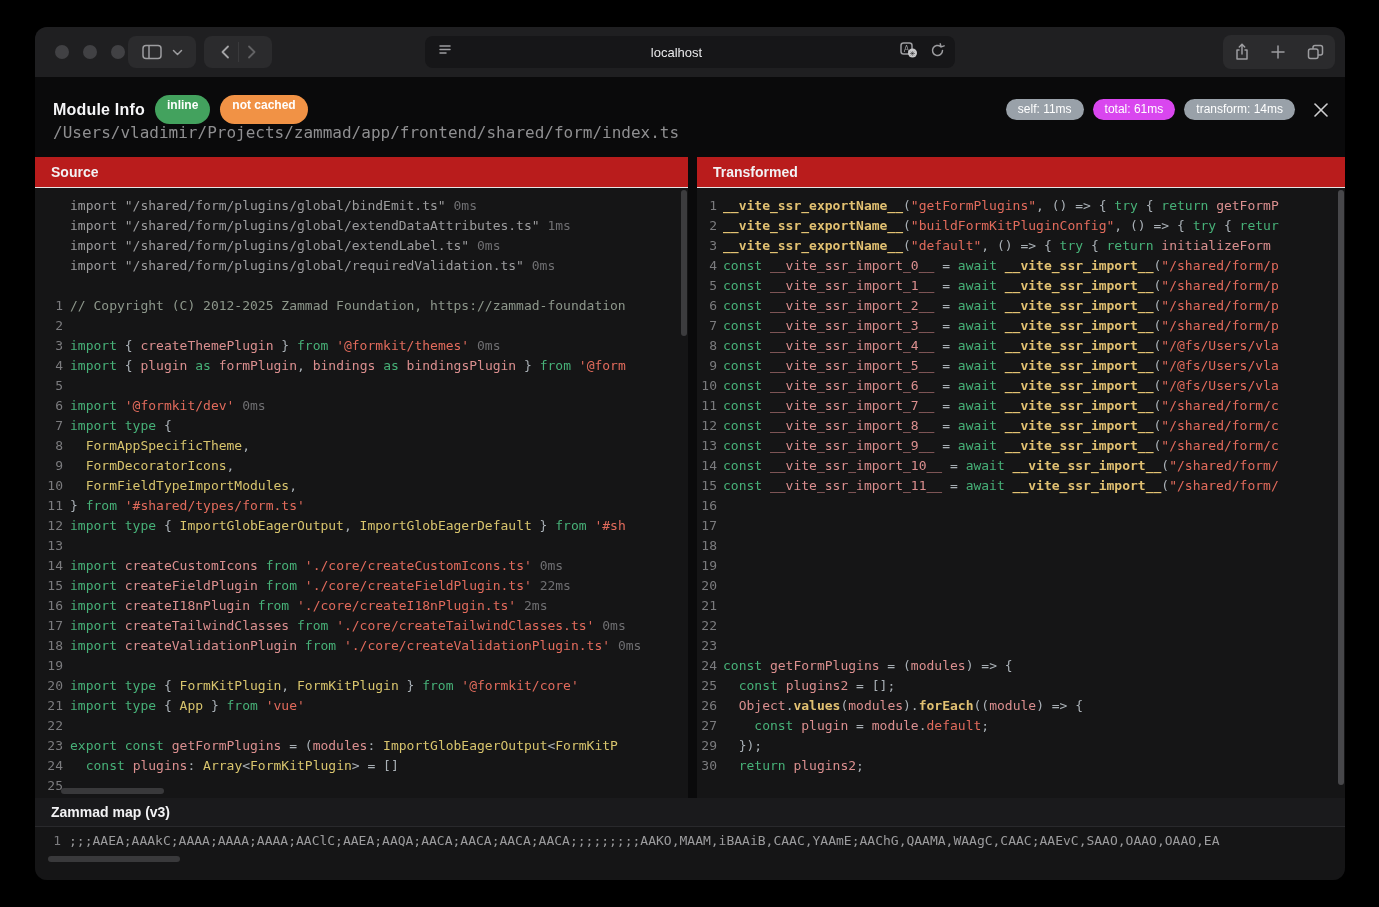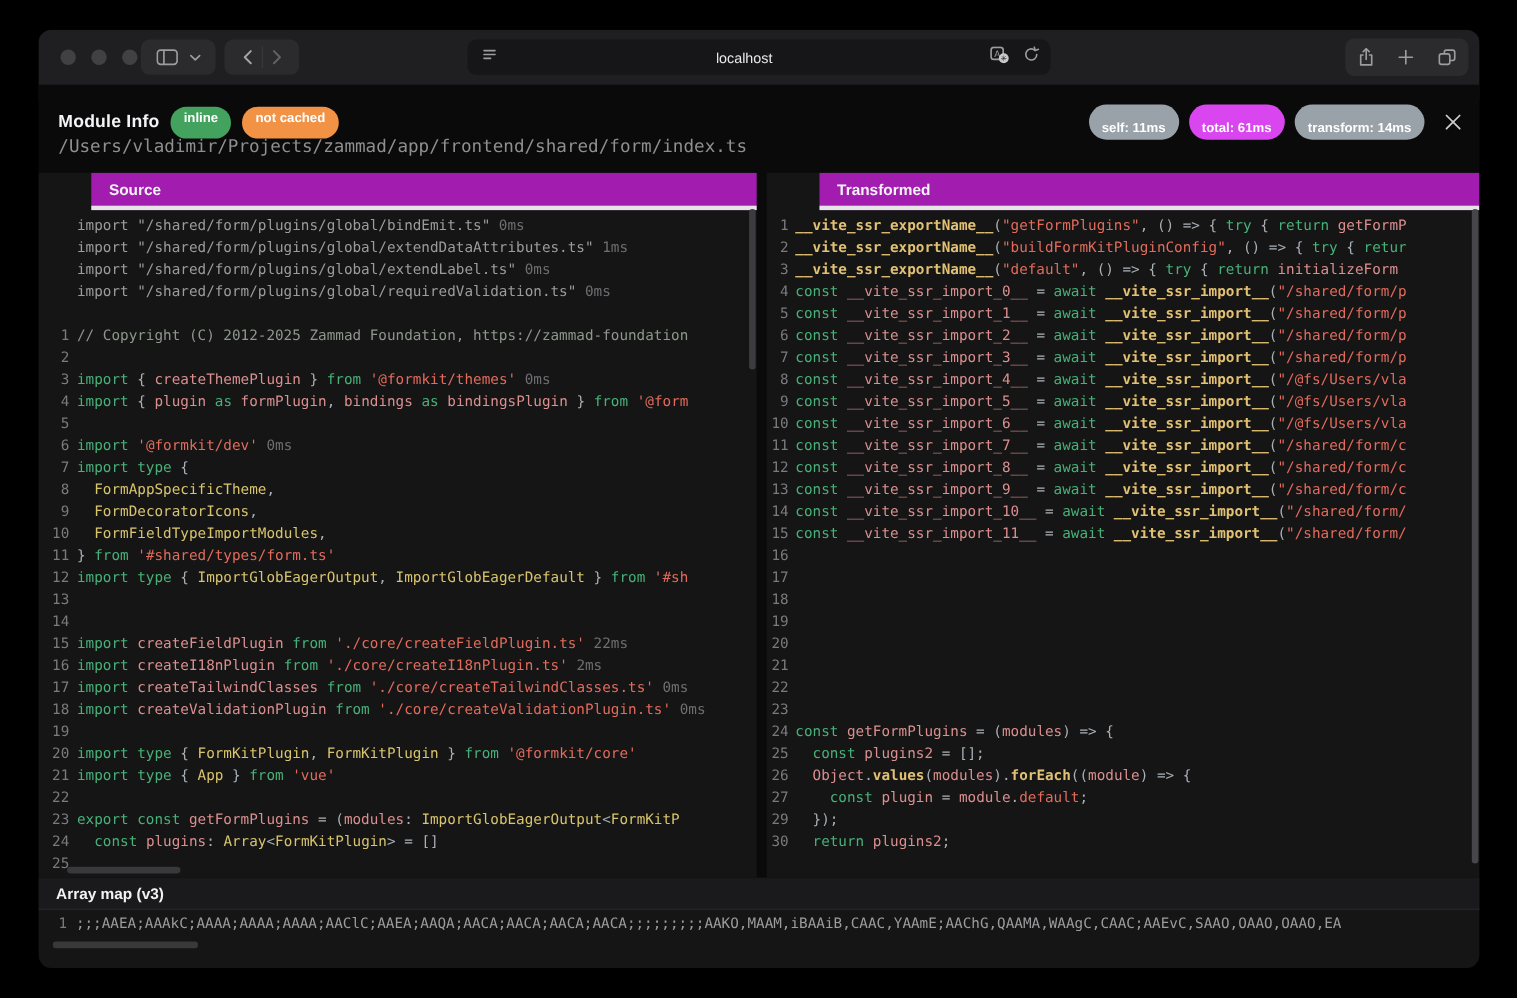--- a/index.html
+++ b/index.html
@@ -22,31 +22,31 @@
           border-radius:8px;display:flex;align-items:center;}
   .url-text{flex:1;text-align:center;color:#e9e9eb;font-size:13px;}
   .url-icon-l{margin-left:12px;}
   .url-icons-r{margin-right:10px;display:flex;gap:12px;align-items:center;}
   
   .module-header{position:absolute;left:0;top:50px;width:100%;height:80px;background:#0a0a0b;}
   .mh-row1{position:absolute;left:18px;right:16px;top:18px;display:flex;align-items:center;}
   .mh-title{color:#f5f5f7;font-size:16px;font-weight:bold;letter-spacing:.2px;}
   .badge{margin-left:10px;padding:3px 12px 12px;border-radius:999px;font-size:12px;font-weight:bold;color:#fff;}
   .mh-spacer{flex:1;}
-  .metric{margin-left:9px;padding:14px 12px 4px;border-radius:999px;font-size:12px;font-weight:bold;
+  .metric{margin-left:9px;padding:3px 12px 4px;border-radius:999px;font-size:12px;font-weight:normal;
           color:#ffffff;background:#99a1a9;}
   .close-btn{margin-left:18px;cursor:pointer;display:flex;align-items:center;}
   .mh-path{position:absolute;left:18px;top:46px;color:#8f8f91;font-size:16px;
            font-family:"DejaVu Sans Mono",monospace;}
   
   .panel{position:absolute;top:130px;height:641px;background:#151516;overflow:hidden;}
   .panel-src{left:0;width:653px;}
   .panel-trn{left:662px;width:648px;}
-  .panel-header{height:30px;background:#a21caf;border-bottom:4px solid #e5e5e5;
-                display:flex;align-items:center;margin-left:48px;}
+  .panel-header{height:30px;background:#b91c1c;border-bottom:1px solid #e5e5e5;
+                display:flex;align-items:center;}
   .panel-header span{color:#f2f2f4;font-size:14px;font-weight:bold;margin-left:16px;}
   .code{position:absolute;left:0;top:31px;right:0;bottom:0;padding-top:8px;overflow:hidden;
         font-family:"DejaVu Sans Mono",monospace;font-size:13px;line-height:20px;}
   .code-line{display:flex;white-space:pre;height:20px;}
   .ln{display:inline-block;width:28px;text-align:right;color:#7b7b7e;flex:none;margin-right:7px;}
   .panel-trn .ln{width:20px;margin-right:6px;}
   .lc{white-space:pre;}
   .tok-g{color:#9c9c9e}.tok-c{color:#8d978b}.tok-k{color:#47b178}.tok-v{color:#db8f8f}
   .tok-s{color:#e26b5c}.tok-t{color:#d8c46d}.tok-f{color:#e2c172;font-weight:bold}
   .tok-p{color:#a9b0b6}.tok-d{color:#6f6f72}
@@ -191,21 +191,21 @@
           <div class="code-line"><span class="ln">4</span><span class="lc"><span class="tok-k">import</span><span class="tok-p"> { </span><span class="tok-v">plugin</span><span class="tok-p"> </span><span class="tok-k">as</span><span class="tok-p"> </span><span class="tok-v">formPlugin</span><span class="tok-p">, </span><span class="tok-v">bindings</span><span class="tok-p"> </span><span class="tok-k">as</span><span class="tok-p"> </span><span class="tok-v">bindingsPlugin</span><span class="tok-p"> } </span><span class="tok-k">from</span><span class="tok-p"> </span><span class="tok-s">'@form</span></span></div>
           <div class="code-line"><span class="ln">5</span><span class="lc"></span></div>
           <div class="code-line"><span class="ln">6</span><span class="lc"><span class="tok-k">import</span><span class="tok-p"> </span><span class="tok-s">'@formkit/dev'</span><span class="tok-d"> 0ms</span></span></div>
           <div class="code-line"><span class="ln">7</span><span class="lc"><span class="tok-k">import type</span><span class="tok-p"> {</span></span></div>
           <div class="code-line"><span class="ln">8</span><span class="lc"><span class="tok-p">  </span><span class="tok-t">FormAppSpecificTheme</span><span class="tok-p">,</span></span></div>
           <div class="code-line"><span class="ln">9</span><span class="lc"><span class="tok-p">  </span><span class="tok-t">FormDecoratorIcons</span><span class="tok-p">,</span></span></div>
           <div class="code-line"><span class="ln">10</span><span class="lc"><span class="tok-p">  </span><span class="tok-t">FormFieldTypeImportModules</span><span class="tok-p">,</span></span></div>
           <div class="code-line"><span class="ln">11</span><span class="lc"><span class="tok-p">} </span><span class="tok-k">from</span><span class="tok-p"> </span><span class="tok-s">'#shared/types/form.ts'</span></span></div>
           <div class="code-line"><span class="ln">12</span><span class="lc"><span class="tok-k">import type</span><span class="tok-p"> { </span><span class="tok-t">ImportGlobEagerOutput</span><span class="tok-p">, </span><span class="tok-t">ImportGlobEagerDefault</span><span class="tok-p"> } </span><span class="tok-k">from</span><span class="tok-p"> </span><span class="tok-s">'#sh</span></span></div>
           <div class="code-line"><span class="ln">13</span><span class="lc"></span></div>
-          <div class="code-line"><span class="ln">14</span></div>
+          <div class="code-line"><span class="ln">14</span><span class="lc"><span class="tok-k">import</span><span class="tok-p"> </span><span class="tok-v">createCustomIcons</span><span class="tok-p"> </span><span class="tok-k">from</span><span class="tok-p"> </span><span class="tok-s">'./core/createCustomIcons.ts'</span><span class="tok-d"> 0ms</span></span></div>
           <div class="code-line"><span class="ln">15</span><span class="lc"><span class="tok-k">import</span><span class="tok-p"> </span><span class="tok-v">createFieldPlugin</span><span class="tok-p"> </span><span class="tok-k">from</span><span class="tok-p"> </span><span class="tok-s">'./core/createFieldPlugin.ts'</span><span class="tok-d"> 22ms</span></span></div>
           <div class="code-line"><span class="ln">16</span><span class="lc"><span class="tok-k">import</span><span class="tok-p"> </span><span class="tok-v">createI18nPlugin</span><span class="tok-p"> </span><span class="tok-k">from</span><span class="tok-p"> </span><span class="tok-s">'./core/createI18nPlugin.ts'</span><span class="tok-d"> 2ms</span></span></div>
           <div class="code-line"><span class="ln">17</span><span class="lc"><span class="tok-k">import</span><span class="tok-p"> </span><span class="tok-v">createTailwindClasses</span><span class="tok-p"> </span><span class="tok-k">from</span><span class="tok-p"> </span><span class="tok-s">'./core/createTailwindClasses.ts'</span><span class="tok-d"> 0ms</span></span></div>
           <div class="code-line"><span class="ln">18</span><span class="lc"><span class="tok-k">import</span><span class="tok-p"> </span><span class="tok-v">createValidationPlugin</span><span class="tok-p"> </span><span class="tok-k">from</span><span class="tok-p"> </span><span class="tok-s">'./core/createValidationPlugin.ts'</span><span class="tok-d"> 0ms</span></span></div>
           <div class="code-line"><span class="ln">19</span><span class="lc"></span></div>
           <div class="code-line"><span class="ln">20</span><span class="lc"><span class="tok-k">import type</span><span class="tok-p"> { </span><span class="tok-t">FormKitPlugin</span><span class="tok-p">, </span><span class="tok-t">FormKitPlugin</span><span class="tok-p"> } </span><span class="tok-k">from</span><span class="tok-p"> </span><span class="tok-s">'@formkit/core'</span></span></div>
           <div class="code-line"><span class="ln">21</span><span class="lc"><span class="tok-k">import type</span><span class="tok-p"> { </span><span class="tok-t">App</span><span class="tok-p"> } </span><span class="tok-k">from</span><span class="tok-p"> </span><span class="tok-s">'vue'</span></span></div>
           <div class="code-line"><span class="ln">22</span><span class="lc"></span></div>
           <div class="code-line"><span class="ln">23</span><span class="lc"><span class="tok-k">export const</span><span class="tok-p"> </span><span class="tok-v">getFormPlugins</span><span class="tok-p"> = (</span><span class="tok-v">modules</span><span class="tok-p">: </span><span class="tok-t">ImportGlobEagerOutput</span><span class="tok-p">&lt;</span><span class="tok-t">FormKitP</span></span></div>
           <div class="code-line"><span class="ln">24</span><span class="lc"><span class="tok-p">  </span><span class="tok-k">const</span><span class="tok-p"> </span><span class="tok-v">plugins</span><span class="tok-p">: </span><span class="tok-t">Array</span><span class="tok-p">&lt;</span><span class="tok-t">FormKitPlugin</span><span class="tok-p">&gt; = []</span></span></div>
@@ -248,21 +248,21 @@
           <div class="code-line"><span class="ln">26</span><span class="lc"><span class="tok-p">  </span><span class="tok-v">Object</span><span class="tok-p">.</span><span class="tok-f">values</span><span class="tok-p">(</span><span class="tok-v">modules</span><span class="tok-p">).</span><span class="tok-f">forEach</span><span class="tok-p">((</span><span class="tok-v">module</span><span class="tok-p">) =&gt; {</span></span></div>
           <div class="code-line"><span class="ln">27</span><span class="lc"><span class="tok-p">    </span><span class="tok-k">const</span><span class="tok-p"> </span><span class="tok-v">plugin</span><span class="tok-p"> = </span><span class="tok-v">module</span><span class="tok-p">.</span><span class="tok-s">default</span><span class="tok-p">;</span></span></div>
           <div class="code-line"><span class="ln">29</span><span class="lc"><span class="tok-p">  });</span></span></div>
           <div class="code-line"><span class="ln">30</span><span class="lc"><span class="tok-p">  </span><span class="tok-k">return</span><span class="tok-p"> </span><span class="tok-v">plugins2</span><span class="tok-p">;</span></span></div>
         </div>
       <div class="sb sb-trn-v"></div>
     </div>
 
     <div class="smap">
       <div class="smap-header">
-        <span>Array map (v3)</span>
+        <span>Zammad map (v3)</span>
       </div>
       <div class="smap-code" id="sourcemap-code">
           <div class="code-line"><span class="ln">1</span><span class="lc"><span class="tok-g">;;;AAEA;AAAkC;AAAA;AAAA;AAAA;AAClC;AAEA;AAQA;AACA;AACA;AACA;AACA;;;;;;;;;AAKO,MAAM,iBAAiB,CAAC,YAAmE;AAChG,QAAMA,WAAgC,CAAC;AAEvC,SAAO,OAAO,OAAO,EA</span></span></div>
         </div>
       <div class="sb sb-smap-h"></div>
     </div>
 
   </div>
 </div>
 

